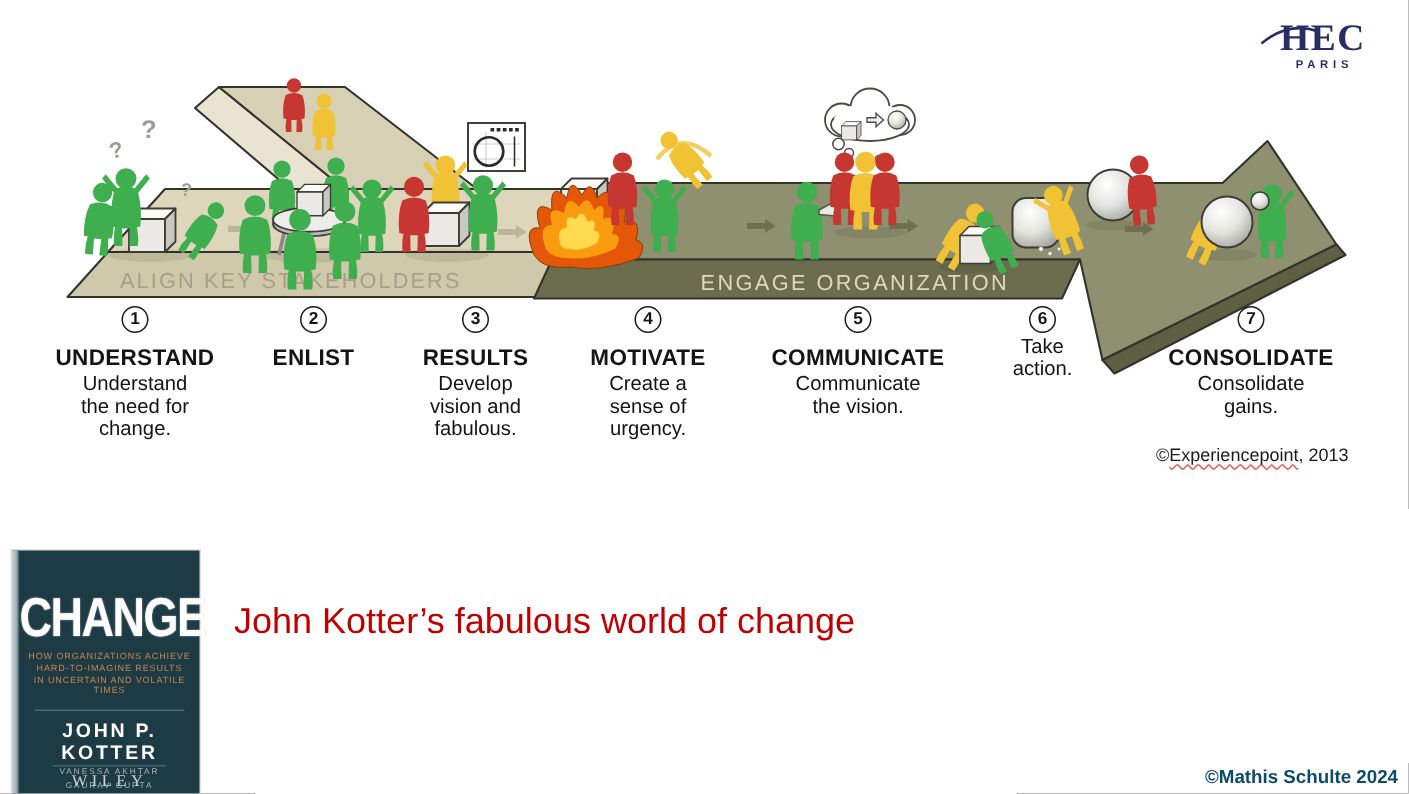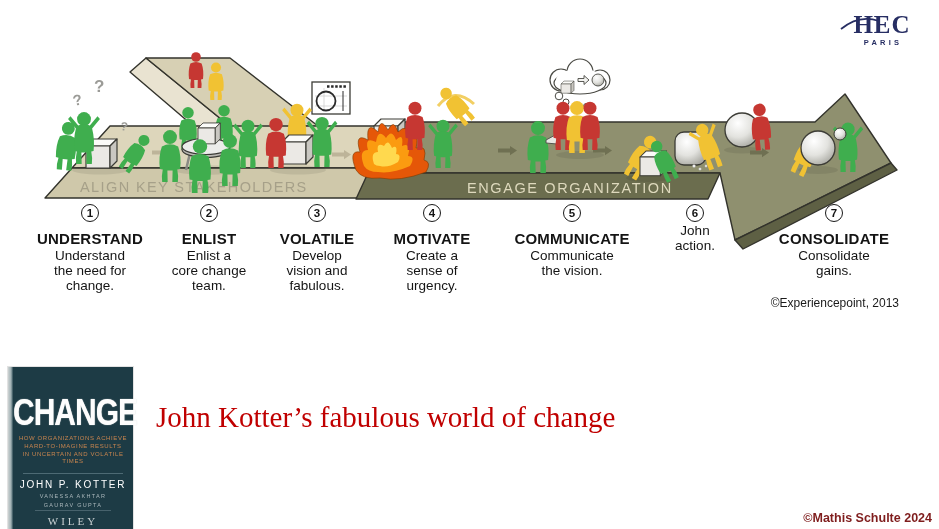--- a/index.html
+++ b/index.html
@@ -15,35 +15,35 @@
   
   .step{position:absolute;top:203px;width:160px;text-align:center;color:#141414;}
   .step .num{
     display:inline-block;width:16px;height:16px;border:1.4px solid #1a1a1a;border-radius:50%;
     font-size:11.5px;font-weight:bold;line-height:16px;text-align:center;background:#fff;
   }
   .step .title{margin-top:8px;font-size:15px;font-weight:bold;letter-spacing:.2px;}
   .step .desc{margin-top:2px;font-size:13.5px;line-height:1.1;white-space:pre-line;}
   
   .diagram-credit{position:absolute;top:296px;right:40px;font-size:12px;color:#1a1a1a;}
-  .diagram-credit .wavy{text-decoration-style:wavy;text-decoration-color:#e2655f;text-decoration-thickness:1px;text-underline-offset:2px;}
-  .slide-credit{position:absolute;top:511px;right:7px;font-size:12.5px;font-weight:bold;color:#7f1d1d;}
-  
-  .main-title{position:absolute;left:156px;top:401px;font-size:29px;color:#c00000;font-family:Liberation Serif, serif;}
+  .diagram-credit .wavy{text-decoration:underline;text-decoration-style:wavy;text-decoration-color:#e2655f;text-decoration-thickness:1px;text-underline-offset:2px;}
+  .slide-credit{position:absolute;top:511px;right:7px;font-size:12.5px;font-weight:bold;color:#0c4a6e;}
+  
+  .main-title{position:absolute;left:156px;top:401px;font-size:24px;color:#c00000;}
   
   .book{position:absolute;left:8px;top:348px;width:125px;height:170px;background:#1d3b45;box-shadow:0 0 0 1px #e2e2e2;margin-top:19px;}
   .book .edge{position:absolute;left:0;top:0;width:5px;height:100%;
     background:linear-gradient(90deg,#cfd4d4,#9fb0b3 60%,#2c4a54);}
   .book .inner{position:absolute;left:5px;top:0;right:0;bottom:0;text-align:center;}
   .book .change{margin-top:25px;font-size:30px;font-weight:bold;color:#fdfdfd;letter-spacing:-1px;
     transform:scaleY(1.22);transform-origin:center top;
     text-shadow:0 0 1px #cfd4d4;}
   .book .subtitle{margin-top:9px;font-size:6px;line-height:1.3;color:#c9854f;letter-spacing:.6px;white-space:pre-line;}
   .book .divider{width:84%;margin:7px auto 5px;border-top:1px solid #4d6a74;}
-  .book .author{font-size:10px;font-weight:normal;color:#ffffff;letter-spacing:1.8px;}
+  .book .author{font-size:13px;font-weight:bold;color:#ffffff;letter-spacing:1.8px;}
   .book .coauthor{margin-top:3px;font-size:5.5px;color:#a9b6ba;letter-spacing:1.3px;}
   .book .wiley-line{position:absolute;bottom:26px;left:18%;width:64%;border-top:.5px solid #47626c;}
   .book .wiley{position:absolute;bottom:10px;width:100%;text-align:center;
     font-family:Liberation Serif, serif;font-size:11px;color:#c9d1d3;letter-spacing:3px;}
 </style>
 </head>
 <body>
 
 <div class="slide">
 
@@ -225,47 +225,44 @@
   <div class="step" style="left:10px">
     <span class="num">1</span>
     <div class="title">UNDERSTAND</div>
     <div class="desc">Understand
 the need for
 change.</div>
   </div>
   <div class="step" style="left:129px">
     <span class="num">2</span>
     <div class="title">ENLIST</div>
-    <div class="desc">Enlist a
-core change
-team.</div>
   </div>
   <div class="step" style="left:237px">
     <span class="num">3</span>
-    <div class="title">VOLATILE</div>
+    <div class="title">RESULTS</div>
     <div class="desc">Develop
 vision and
 fabulous.</div>
   </div>
   <div class="step" style="left:352px">
     <span class="num">4</span>
     <div class="title">MOTIVATE</div>
     <div class="desc">Create a
 sense of
 urgency.</div>
   </div>
   <div class="step" style="left:492px">
     <span class="num">5</span>
     <div class="title">COMMUNICATE</div>
     <div class="desc">Communicate
 the vision.</div>
   </div>
   <div class="step" style="left:615px">
     <span class="num">6</span>
-    <div class="desc">John
+    <div class="desc">Take
 action.</div>
   </div>
   <div class="step" style="left:754px">
     <span class="num">7</span>
     <div class="title">CONSOLIDATE</div>
     <div class="desc">Consolidate
 gains.</div>
   </div>
 
   <div class="diagram-credit"><span>©</span><span class="wavy">Experiencepoint</span><span>, 2013</span></div>

